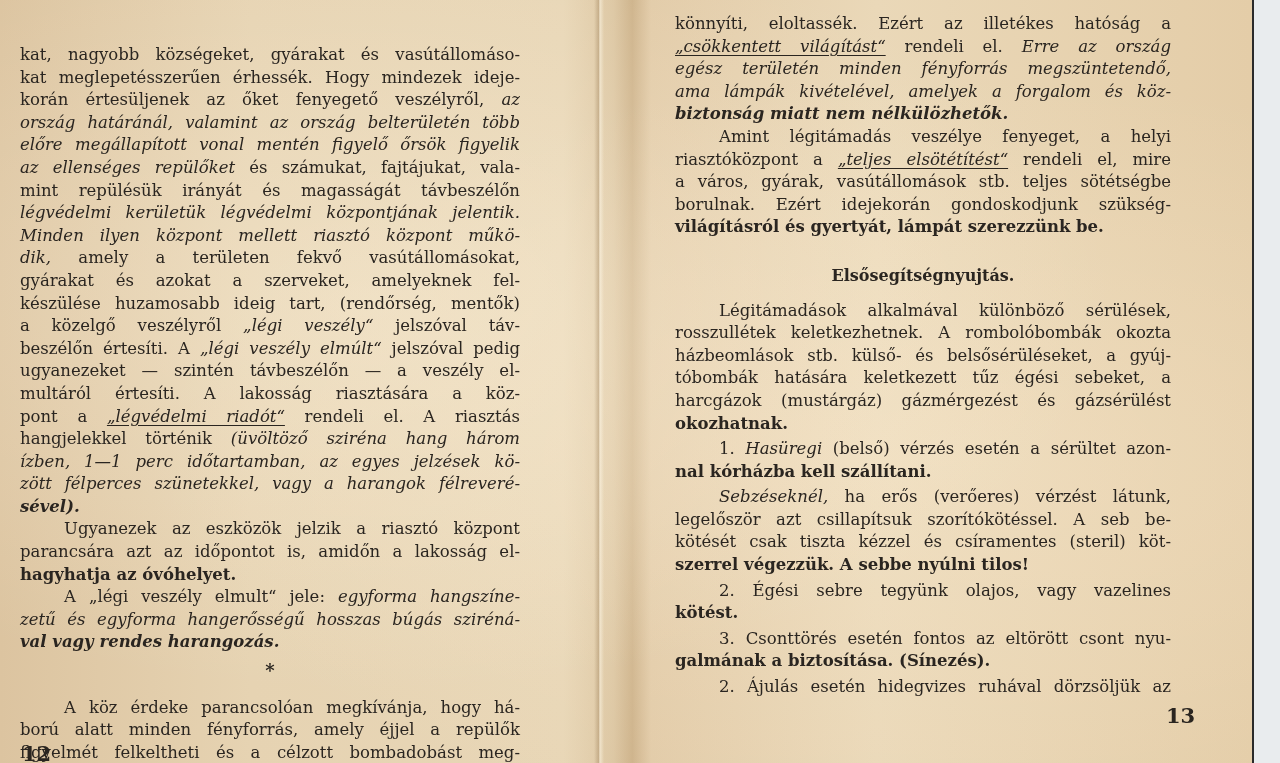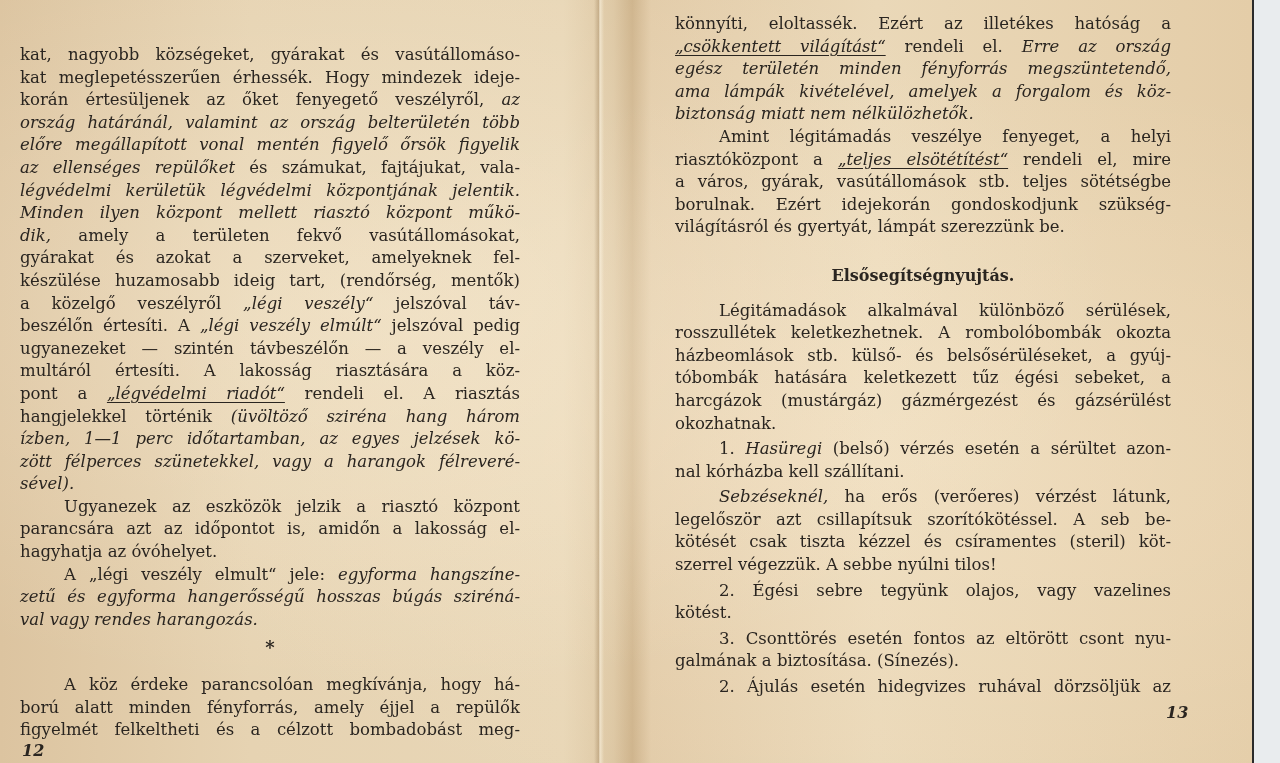--- a/index.html
+++ b/index.html
@@ -20,45 +20,46 @@
     position: absolute; left: 594px; top: 0; width: 10px; height: 763px;
     background: linear-gradient(90deg, rgba(150,120,80,0) 0%, rgba(150,120,80,0.35) 45%, rgba(255,250,235,0.5) 60%, rgba(150,120,80,0) 100%);
   }
   .page { position: absolute; top: 0; height: 763px; color: #2a2520; }
   .page.left { left: 0; width: 590px; }
   .page.right { left: 593px; width: 640px; }
   .textblock { position: absolute; font-size: 16.5px; line-height: 22.6px; text-align: justify; }
   .left .textblock { left: 20px; top: 44px; width: 500px; }
   .right .textblock { left: 82px; top: 13px; width: 496px; }
   .line { display: block; white-space: nowrap; text-align-last: justify; text-align: justify; }
-  .line.last { text-align-last: left; }
+  .line.last { text-align-last: left; font-weight: bold; }
   .indent { padding-left: 44px; }
   em { font-style: italic; }
   .u { text-decoration: underline; text-underline-offset: 3px; }
   .heading { font-weight: bold; text-align: center; font-size: 16px; margin: 26px 0 12px 0; display:block; }
   .star { display: block; text-align: center; font-size: 18px; margin: 6px 0 14px 0; font-weight: bold; }
-  .pnum { position: absolute; font-weight: bold; font-size: 16px; font-style: italic; }
+  .pnum { position: absolute; font-weight: bold; font-size: 21px; }
   .left .pnum { left: 22px; top: 741px; }
   .right .pnum { left: 573px; top: 703px; }
   .gap-sm { display:block; height: 3px; }
 </style>
 </head>
 <body>
 
 <div class="spread">
   <div class="spine"></div>
 
   <div class="page left">
     <div class="textblock">
       <span class="line">kat, nagyobb községeket, gyárakat és vasútállomáso-</span>
       <span class="line">kat meglepetésszerűen érhessék. Hogy mindezek ideje-</span>
       <span class="line"><span>korán értesüljenek az őket fenyegető veszélyről,</span> <em>az</em></span>
       <span class="line"><em>ország határánál, valamint az ország belterületén több</em></span>
       <span class="line"><em>előre megállapított vonal mentén figyelő őrsök figyelik</em></span>
       <span class="line"><em>az ellenséges repülőket</em> <span>és számukat, fajtájukat, vala-</span></span>
+      <span class="line">mint repülésük irányát és magasságát távbeszélőn</span>
       <span class="line"><em>légvédelmi kerületük légvédelmi központjának jelentik.</em></span>
       <span class="line"><em>Minden ilyen központ mellett riasztó központ műkö-</em></span>
       <span class="line"><em>dik,</em> <span>amely a területen fekvő vasútállomásokat,</span></span>
       <span class="line">gyárakat és azokat a szerveket, amelyeknek fel-</span>
       <span class="line">készülése huzamosabb ideig tart, (rendőrség, mentők)</span>
       <span class="line"><span>a közelgő veszélyről</span> <em>„légi veszély“</em> <span>jelszóval táv-</span></span>
       <span class="line"><span>beszélőn értesíti. A</span> <em>„légi veszély elmúlt“</em> <span>jelszóval pedig</span></span>
       <span class="line">ugyanezeket — szintén távbeszélőn — a veszély el-</span>
       <span class="line">multáról értesíti. A lakosság riasztására a köz-</span>
       <span class="line"><span>pont a</span> <em class="u">„légvédelmi riadót“</em> <span>rendeli el. A riasztás</span></span>

